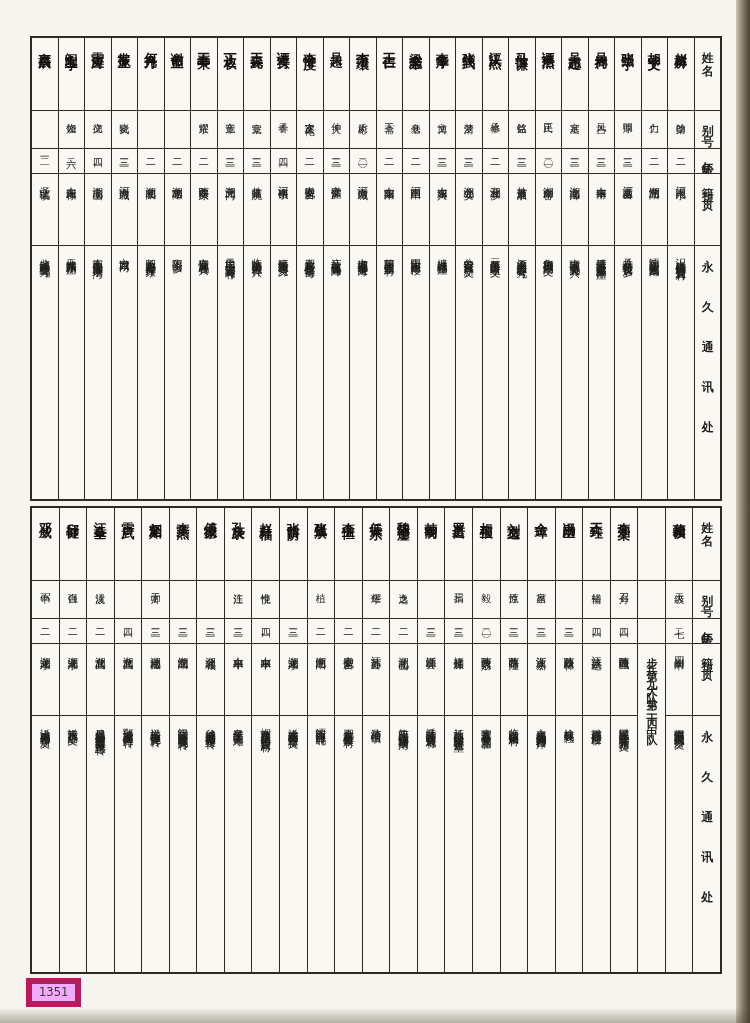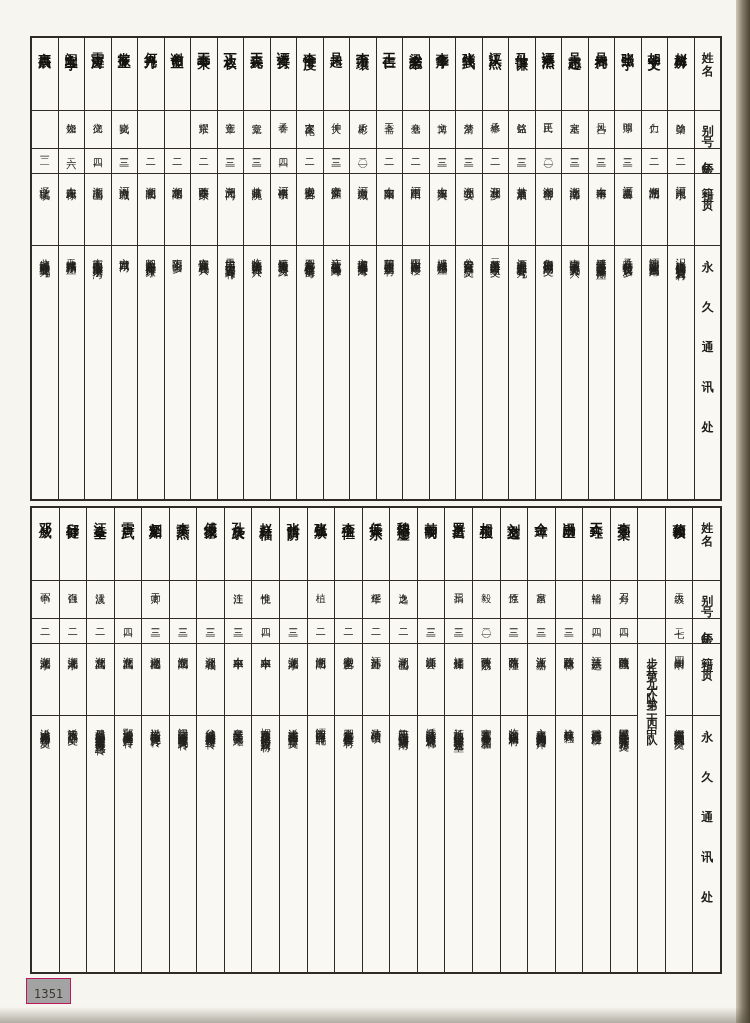--- a/index.html
+++ b/index.html
@@ -78,25 +78,25 @@
   .vtext.note  { font-weight:bold; font-size:11px; letter-spacing:7px; }
 
   
   .hdr-name, .hdr-alias, .hdr-native { font-weight:bold; font-size:12px; letter-spacing:12px; }
   .hdr-age  { font-weight:bold; font-size:12px; letter-spacing:3px; }
   .hdr-address { font-weight:bold; font-size:12px; letter-spacing:40px; }
 
   .page-number {
     position:absolute;
     left:26px; top:978px;
-    border:1px solid #be185d;
-    padding:8px 7px 2px 7px;
+    border:6px solid #be185d;
+    padding:1px 7px 2px 7px;
     font-size:11.5px;
     color:#3a362e;
-    background:#a3a3a3;
+    background:#f0abfc;
   }
 </style>
 </head>
 <body>
 
 <div class="page">
   <div class="band" id="table-top">
       <div class="col">
         <div class="cell h-name first">
           <span class="vtext hdr-name">姓名</span>

